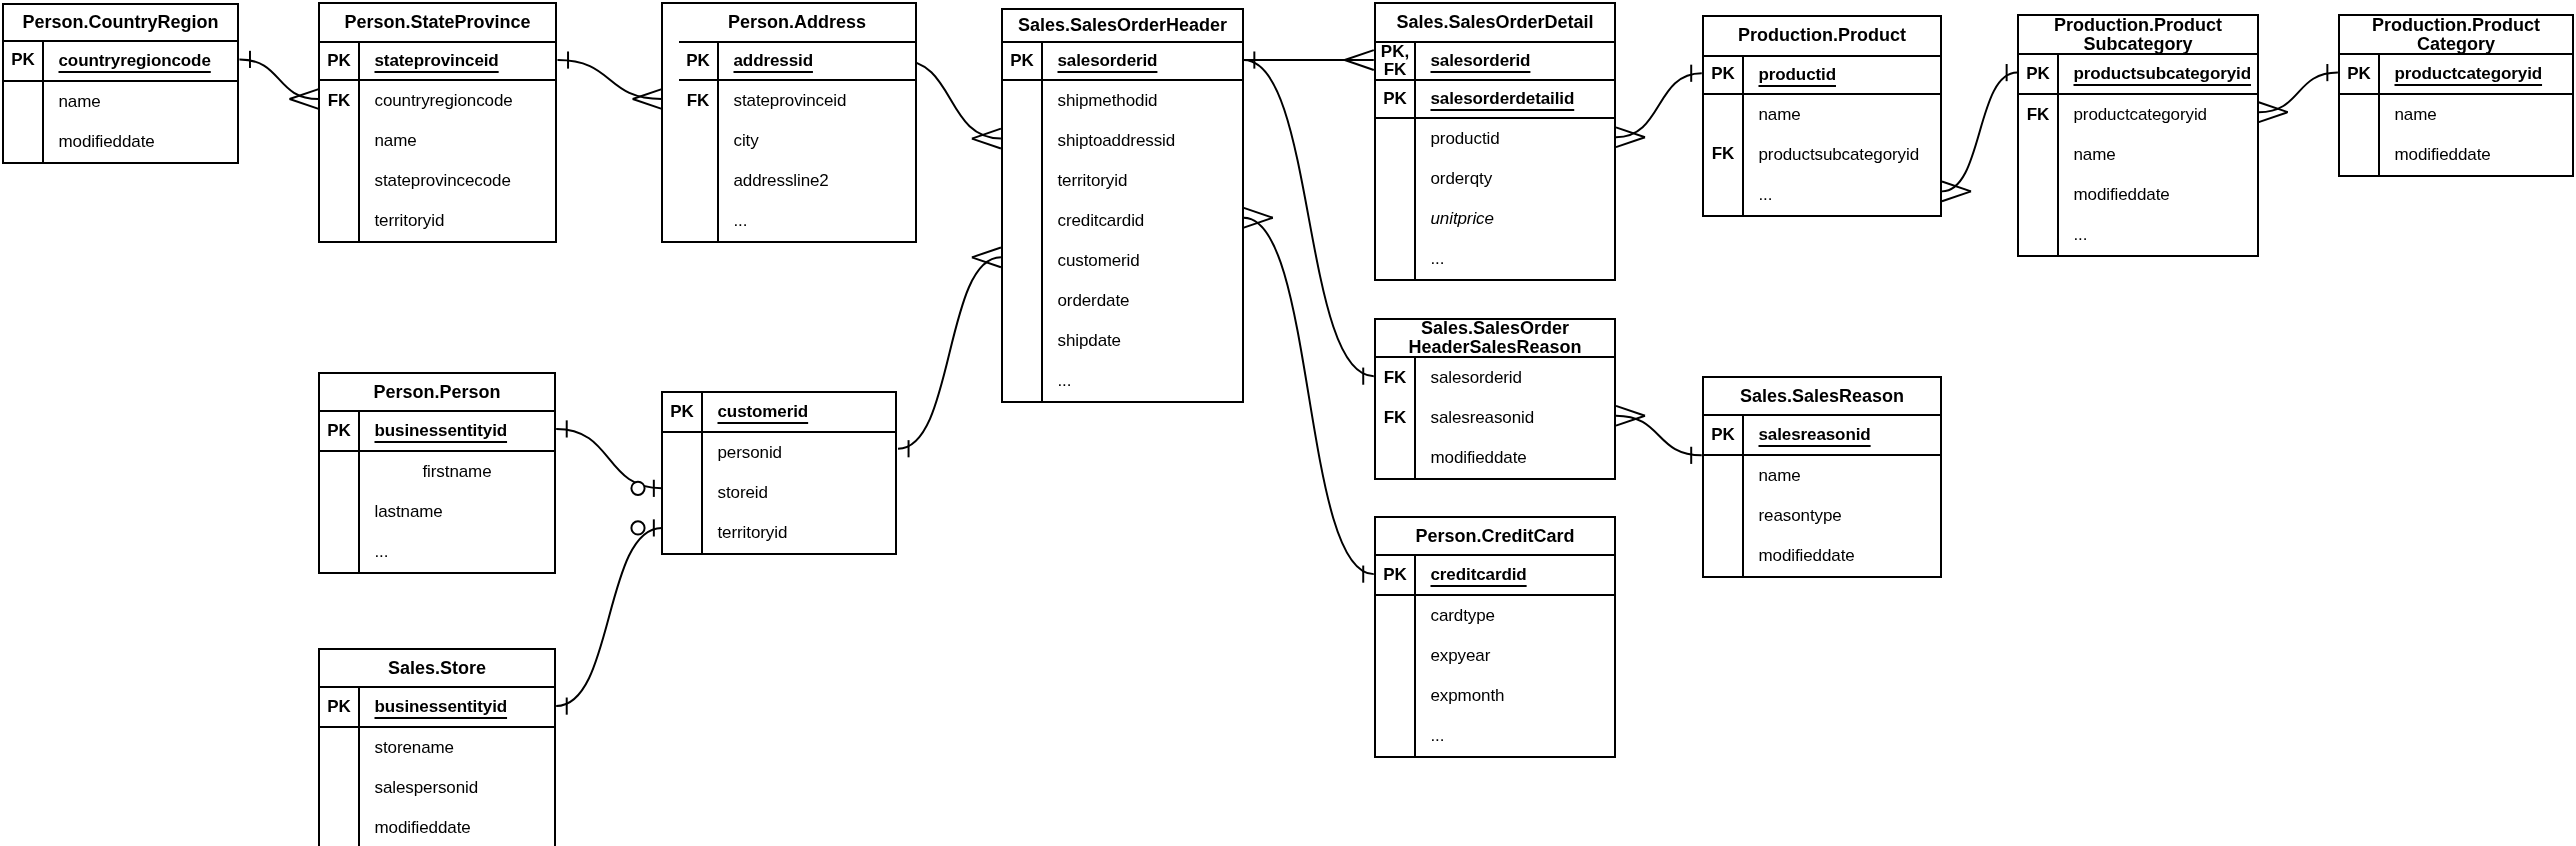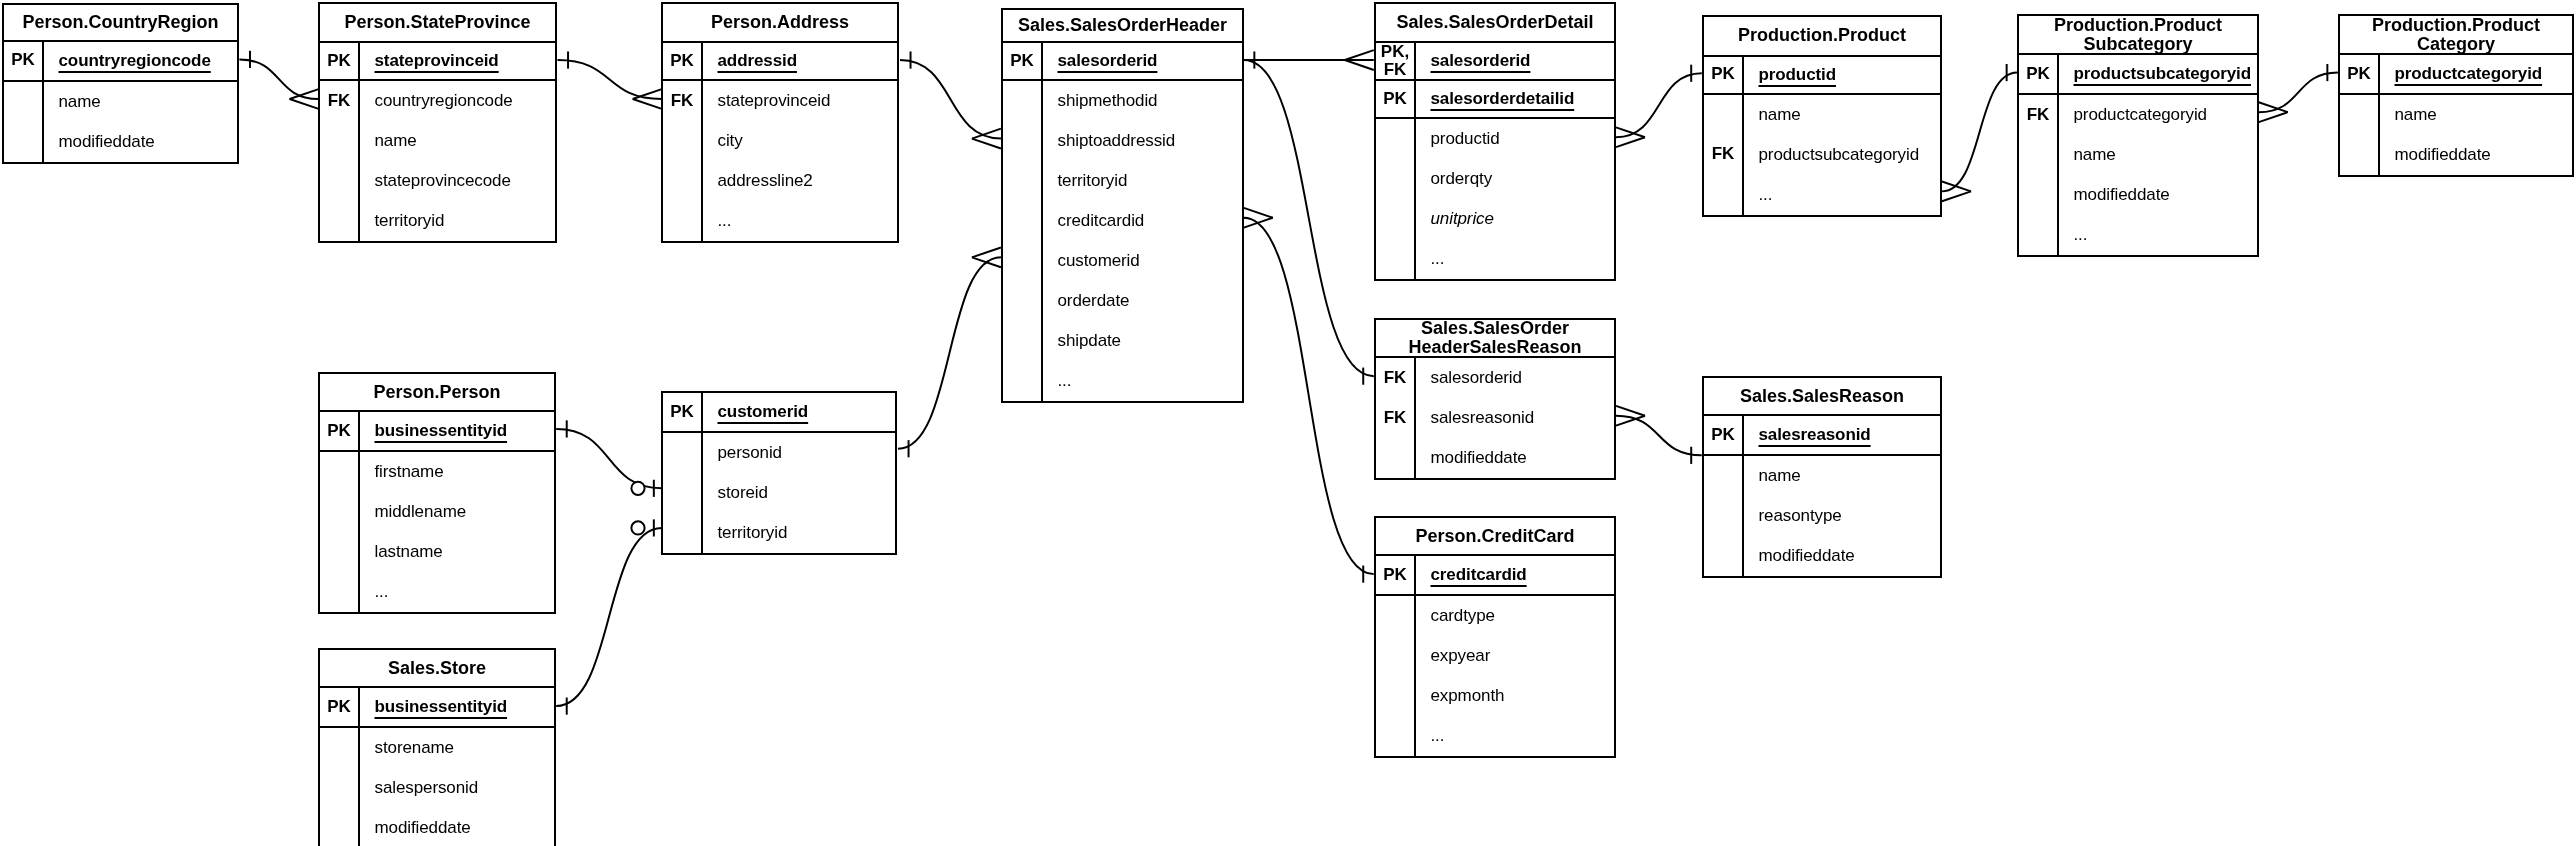--- a/index.html
+++ b/index.html
@@ -141,21 +141,21 @@
         <div class="attr-row" style="height: 40px;">
           <div class="key-cell"></div>
           <div class="name-cell">stateprovincecode</div>
         </div>
         <div class="attr-row" style="height: 40px;">
           <div class="key-cell"></div>
           <div class="name-cell">territoryid</div>
         </div>
       </div>
     </div>
-    <div class="entity" style="left: 661px; top: 2px; width: 238px;">
+    <div class="entity" style="left: 661px; top: 2px; width: 256px; padding-left: 16px;">
       <div class="entity-title" style="height: 39px;">
         <div>Person.Address</div>
       </div>
       <div class="entity-rows">
         <div class="attr-row divided" style="height: 38px;">
           <div class="key-cell">PK</div>
           <div class="name-cell pk">addressid</div>
         </div>
         <div class="attr-row" style="height: 40px;">
           <div class="key-cell">FK</div>
@@ -323,27 +323,23 @@
     </div>
     <div class="entity" style="left: 318px; top: 372px; width: 238px;">
       <div class="entity-title" style="height: 38px; align-items: center;">
         <div>Person.Person</div>
       </div>
       <div class="entity-rows">
         <div class="attr-row divided" style="height: 40px;">
           <div class="key-cell">PK</div>
           <div class="name-cell pk">businessentityid</div>
         </div>
-        <div class="attr-row" style="height: 40px;">
+        <div class="attr-row" style="height: 40px; gap: 48px;">
           <div class="key-cell"></div>
           <div class="name-cell">firstname</div>
-        </div>
-        <div class="attr-row" style="height: 40px;">
-          <div class="key-cell"></div>
-          <div class="name-cell">middlename</div>
         </div>
         <div class="attr-row" style="height: 40px;">
           <div class="key-cell"></div>
           <div class="name-cell">lastname</div>
         </div>
         <div class="attr-row" style="height: 40px;">
           <div class="key-cell"></div>
           <div class="name-cell">...</div>
         </div>
       </div>

